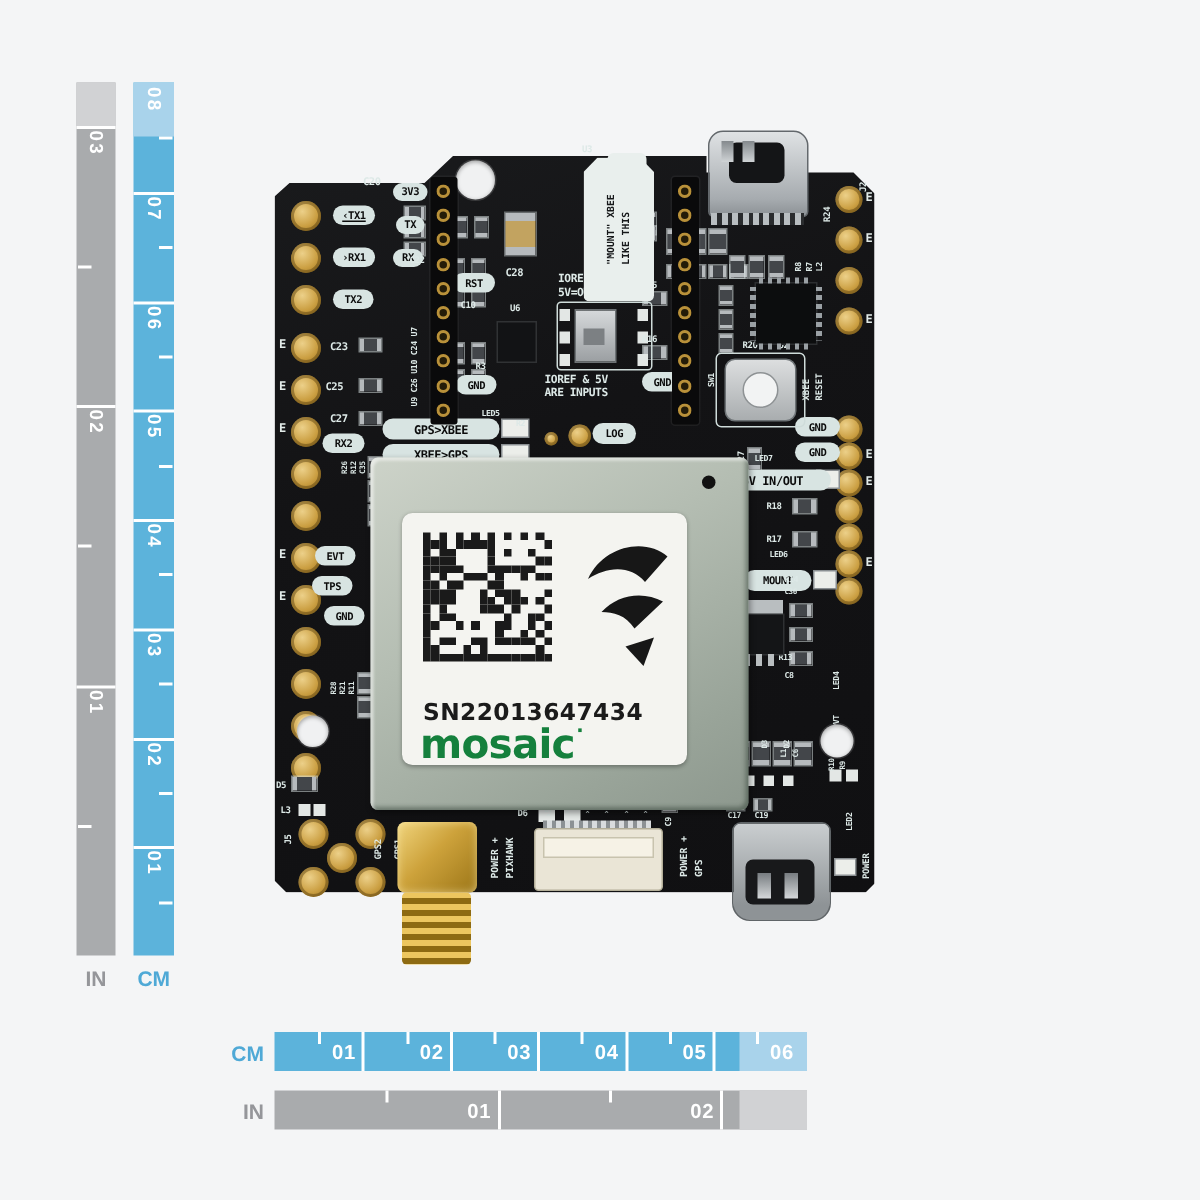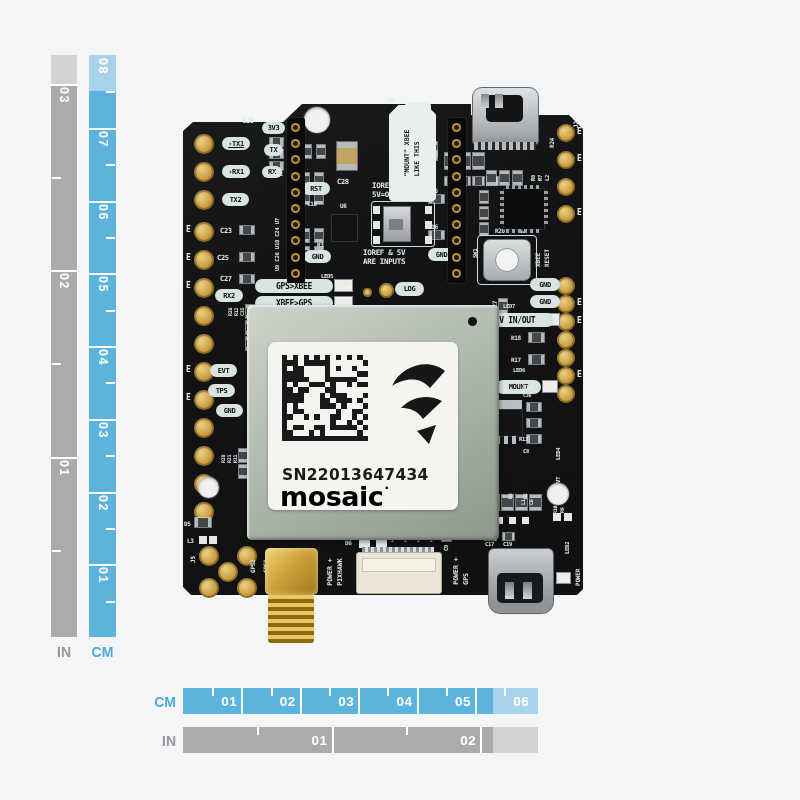--- a/index.html
+++ b/index.html
@@ -72,21 +72,21 @@
   
   #module{position:absolute;left:64px;top:220px;width:252px;height:235px;border-radius:5px;
     background:linear-gradient(150deg,#cdd3c9 0%,#b4bdb2 40%,#99a499 80%,#8d988e 100%);
     box-shadow:inset 2px 2px 2px rgba(255,255,255,.55),inset -2px -2px 3px rgba(40,55,45,.45),1px 2px 4px rgba(0,0,0,.4);}
   #module .mdot{position:absolute;left:221px;top:12px;width:9px;height:9px;border-radius:50%;background:#111;}
   #mlabel{position:absolute;left:21px;top:37px;width:190px;height:168px;background:#f4f4f0;border-radius:7px;box-shadow:0 1px 3px rgba(0,0,0,.3);}
   #dm{position:absolute;left:14px;top:13px;width:86px;height:86px;}
   #dm .c{position:absolute;width:6px;height:6px;background:#1a1a1a;}
   #seplogo{position:absolute;left:118px;top:14px;}
   #serial{position:absolute;left:14px;top:124px;font:bold 15.5px "DejaVu Sans",sans-serif;color:#1b1b1b;letter-spacing:.3px;}
-  #brand{position:absolute;left:12px;top:138px;font:bold 27px "DejaVu Sans",sans-serif;color:#000000;letter-spacing:-.5px;}
+  #brand{position:absolute;left:12px;top:138px;font:bold 27px "DejaVu Sans",sans-serif;color:#15803d;letter-spacing:-.5px;}
   #brand .bdot{font-size:13px;vertical-align:14px;margin-left:1px;}
 </style>
 </head>
 <body style="background: rgb(244, 245, 246);">
 
 <div id="stage">
 
   <div id="rulers">
       <div class="vr" style="position: absolute; left: 51px; top: 55px; width: 26px; height: 582px; background: rgb(169, 171, 173);">
         <div class="lightseg" style="position: absolute; left: 0px; top: 0px; width: 100%; height: 29px; background: rgb(209, 210, 212);"></div>

